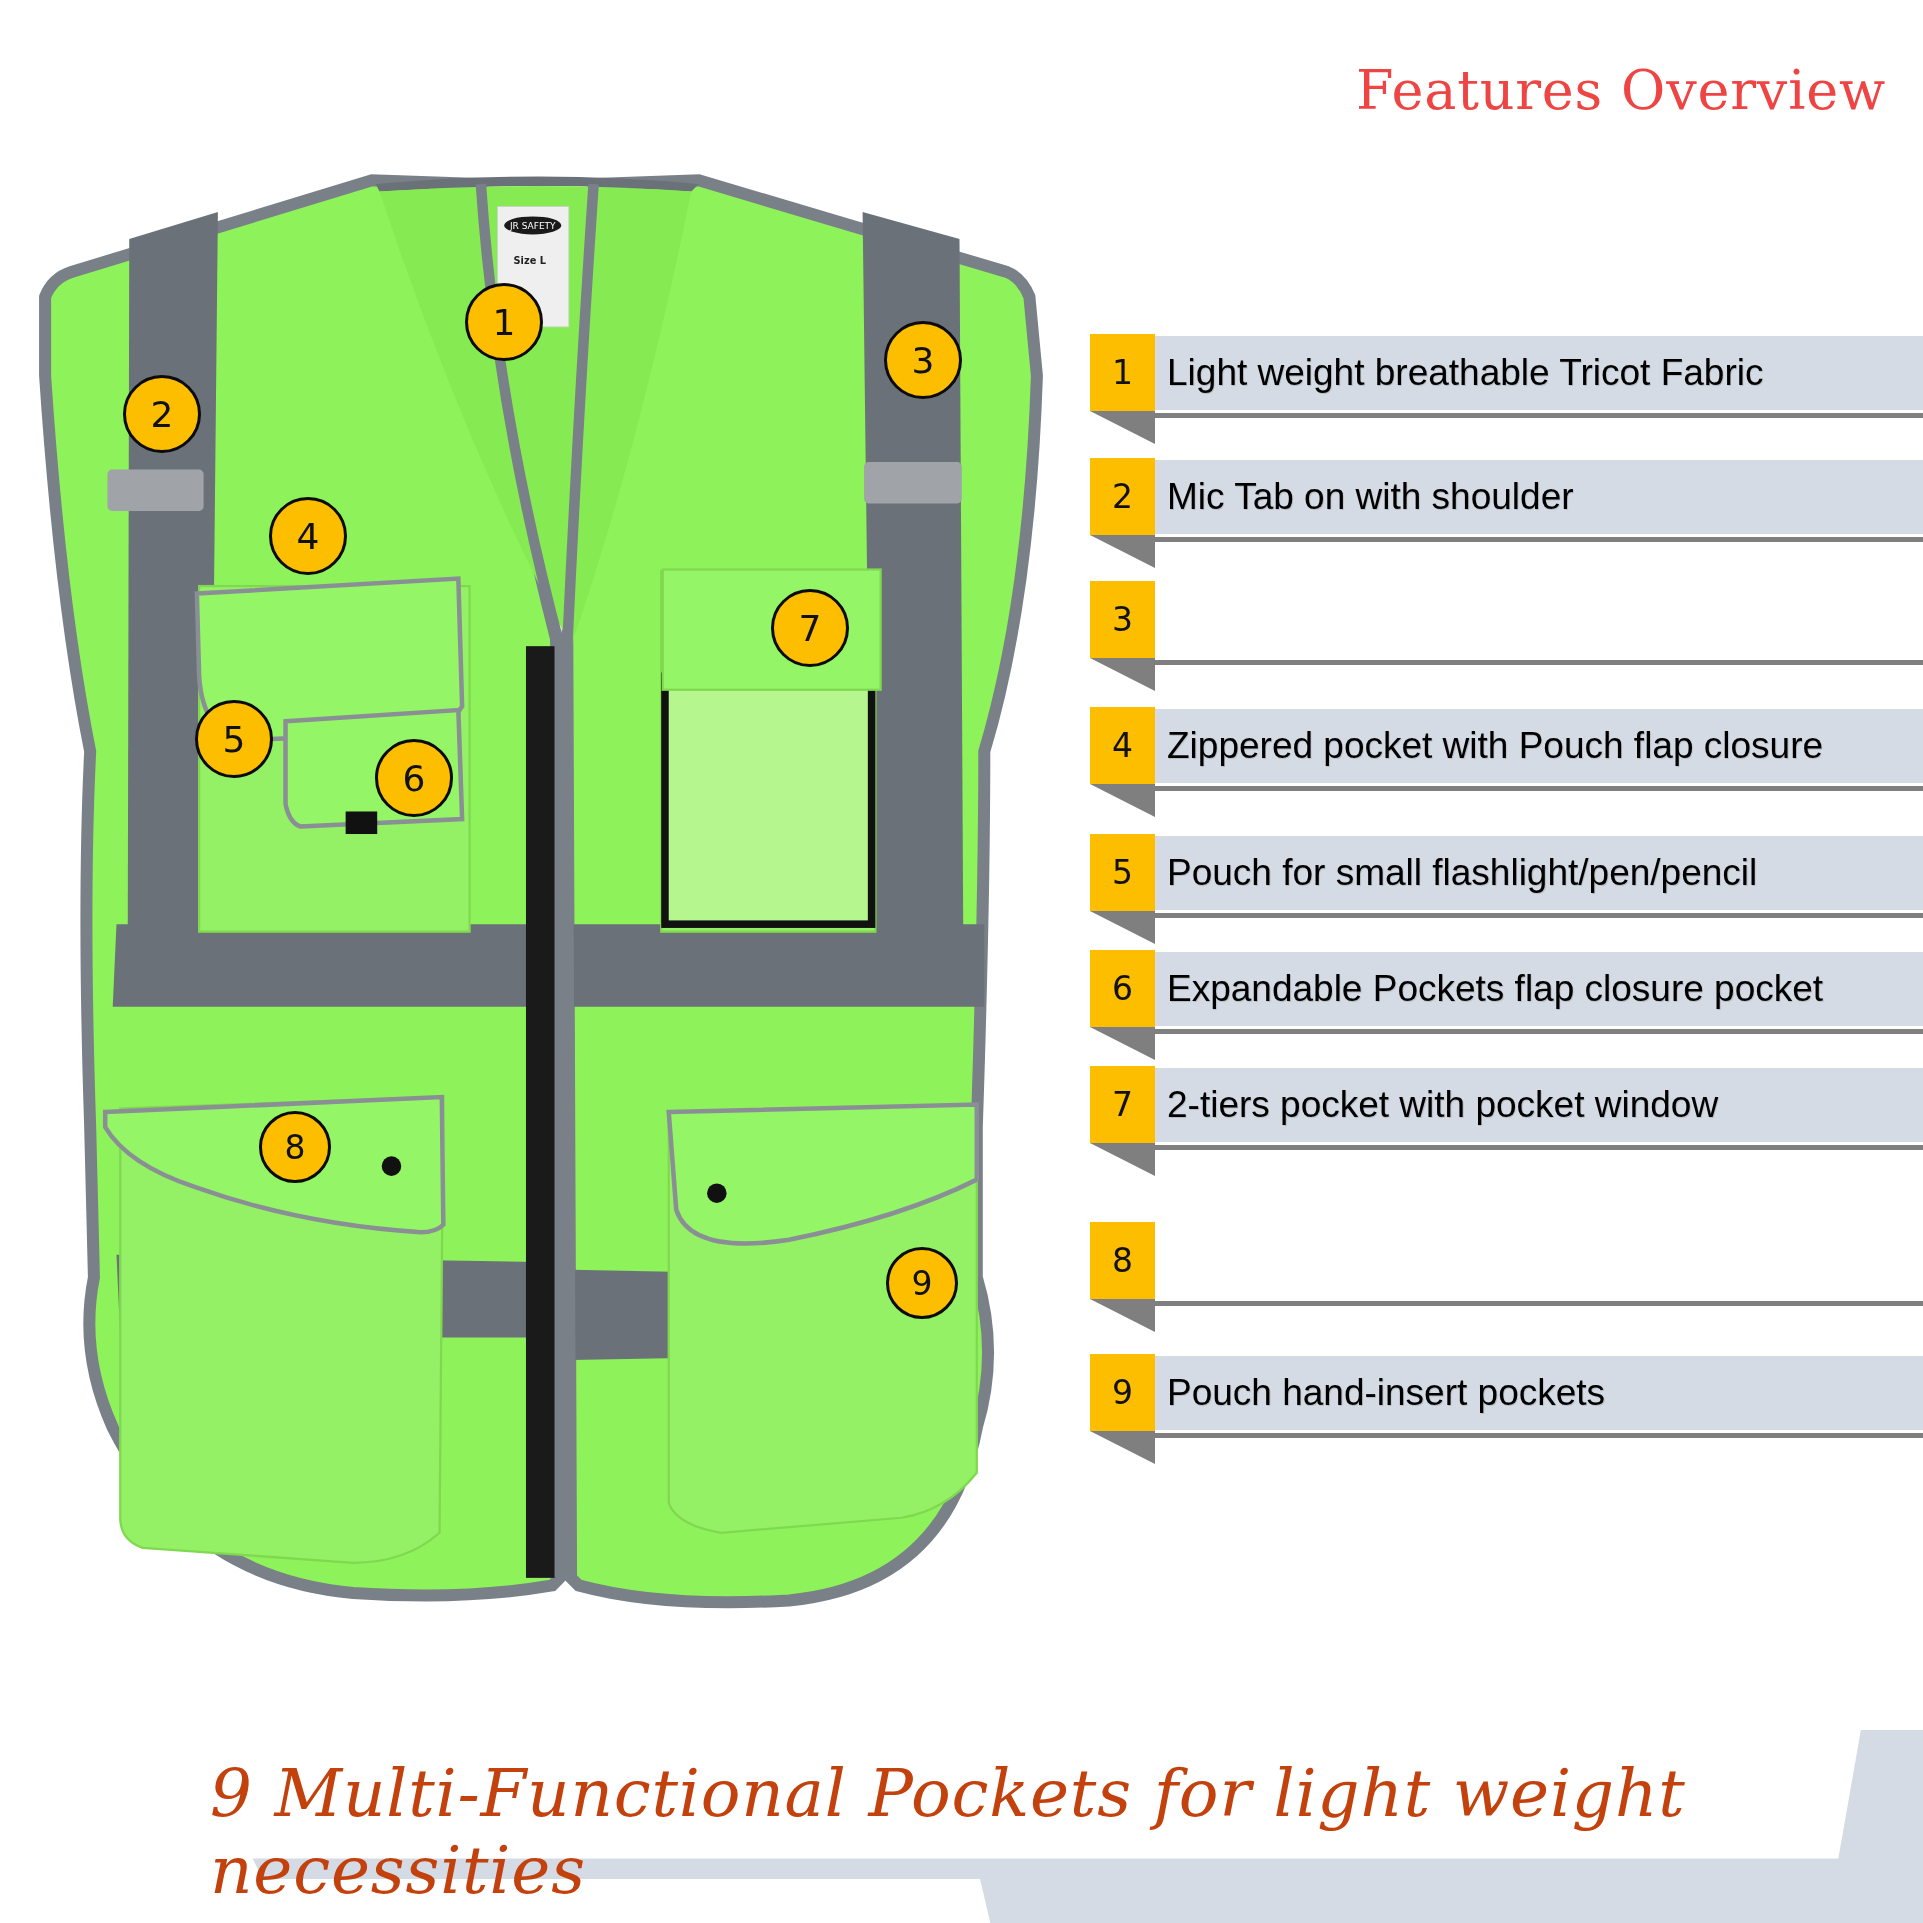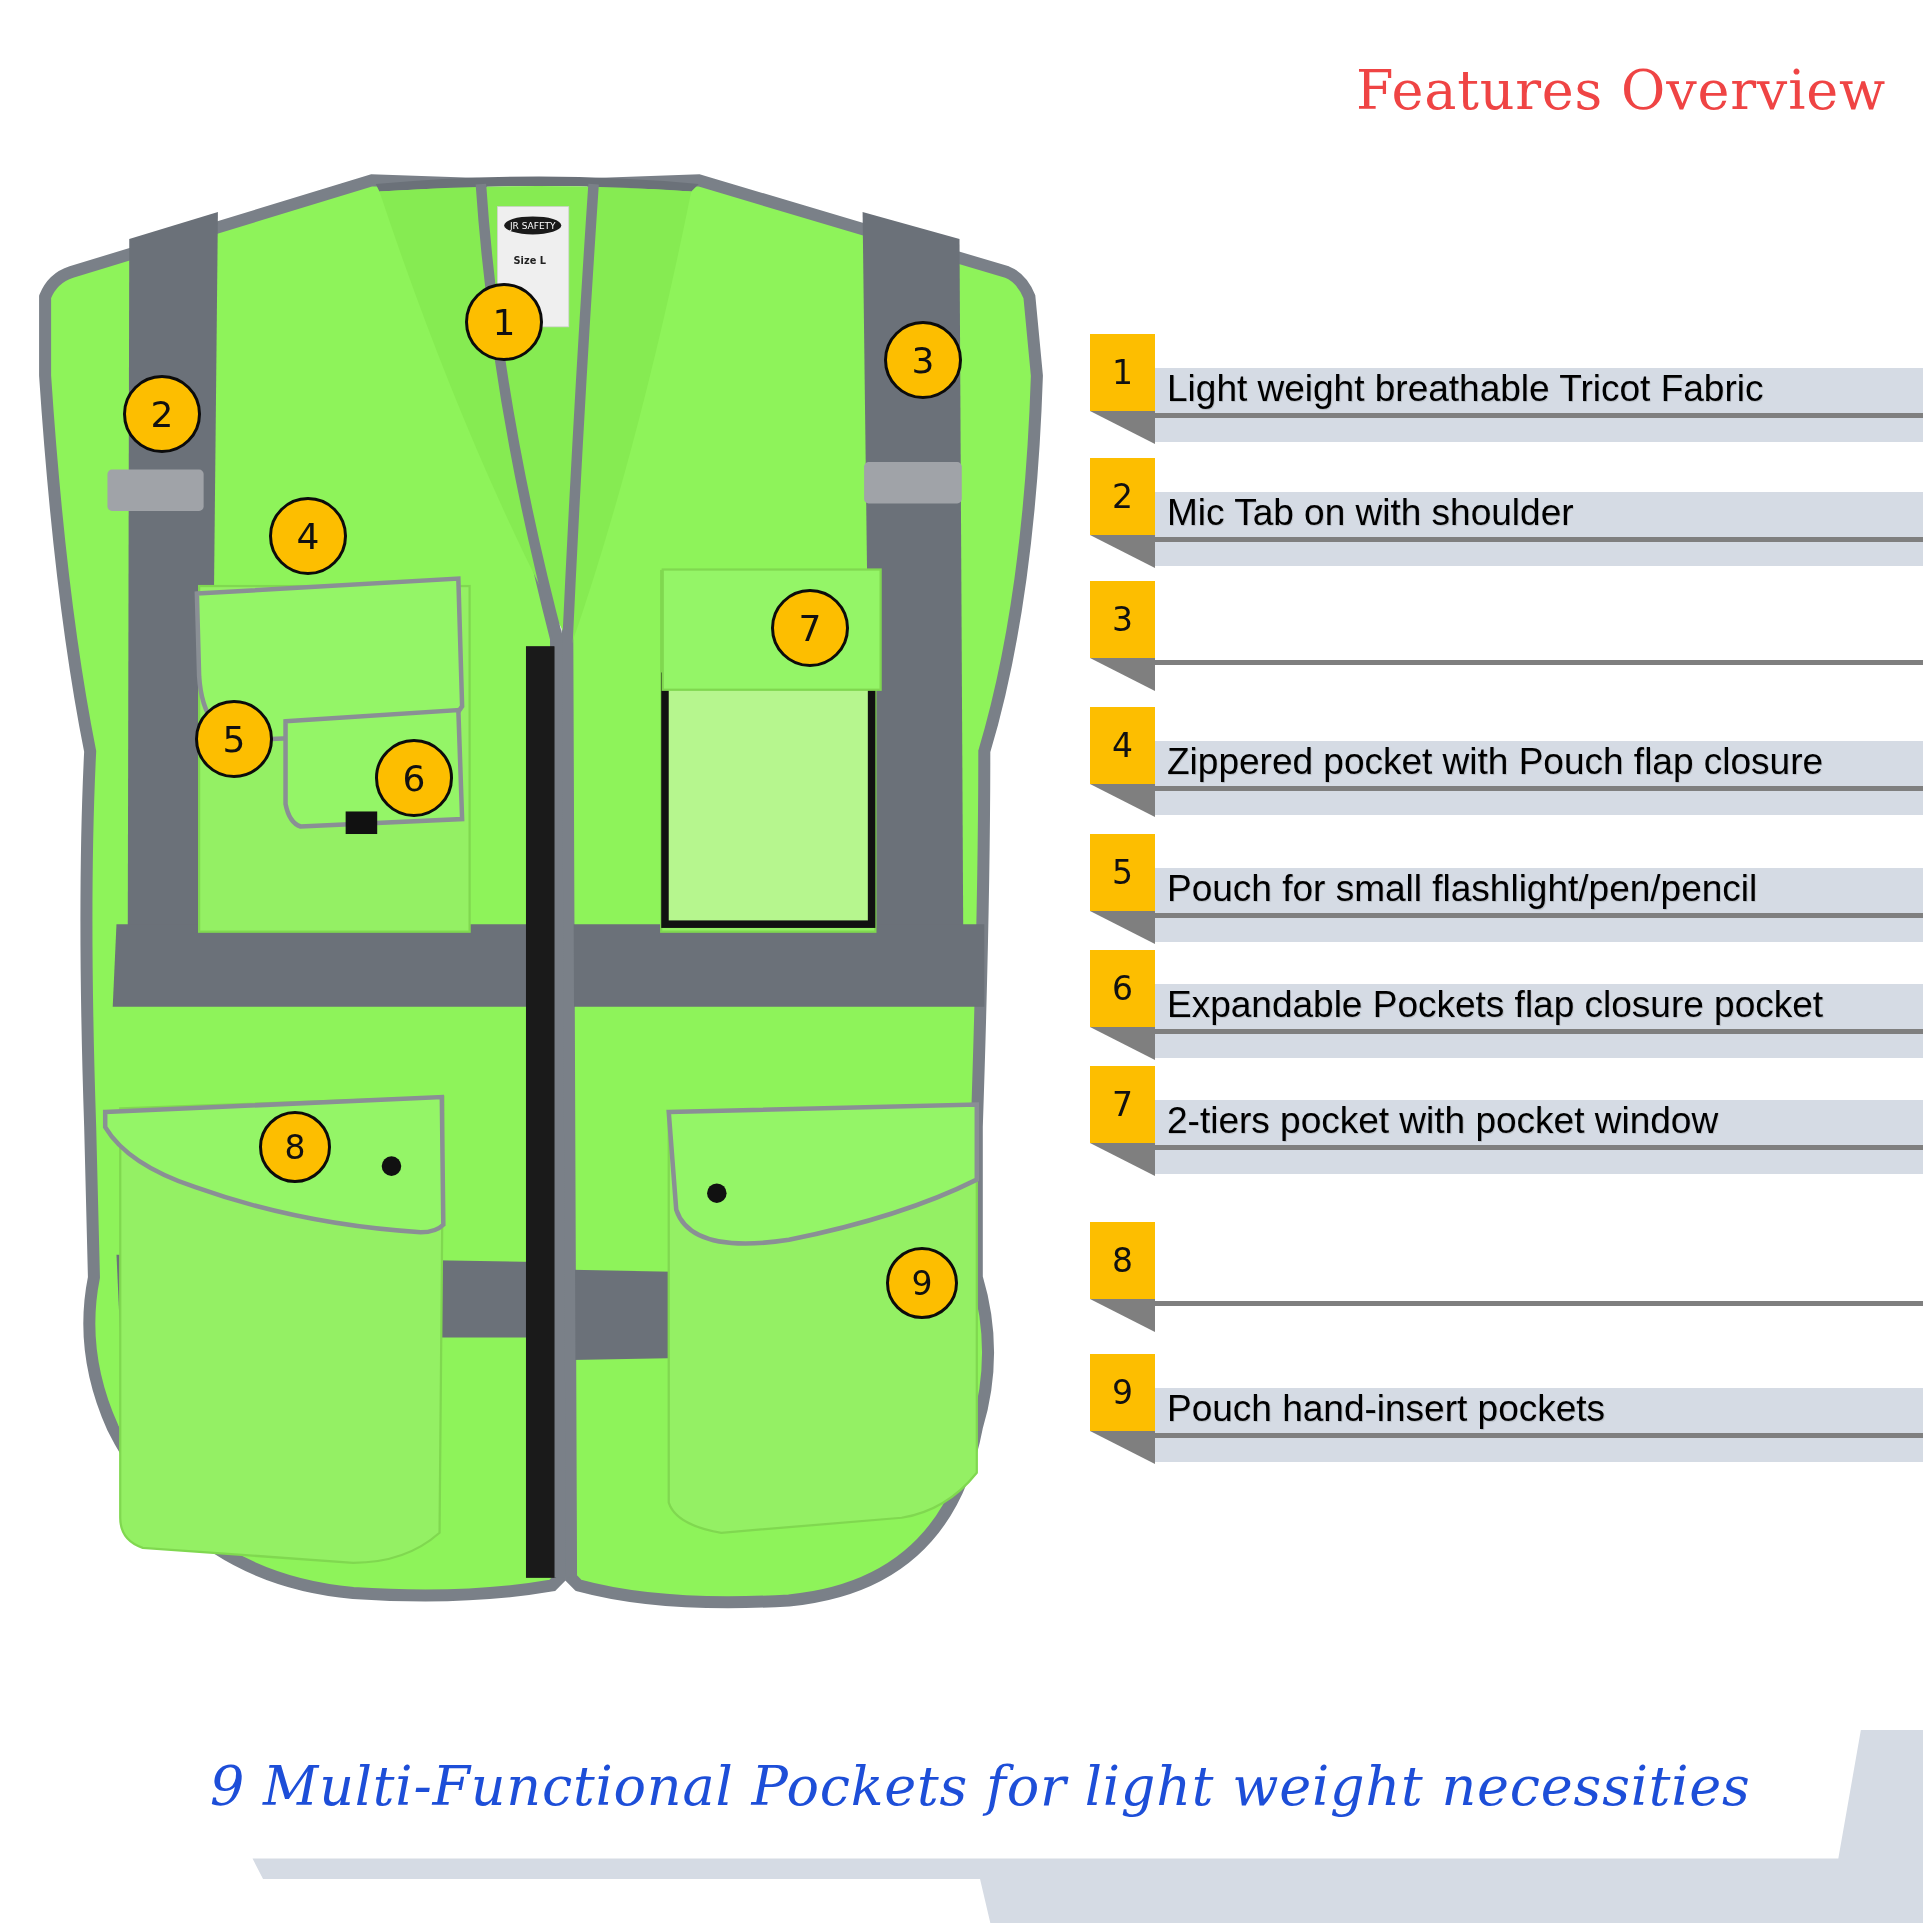--- a/index.html
+++ b/index.html
@@ -19,21 +19,21 @@
   .feature { position: absolute; left: 1090px; width: 834px; height: 113px; pointer-events: auto; }
   .feature .num {
     position: absolute; left: 0; top: 0; width: 65px; height: 77px;
     background: #fdbe00; color: #111; font-size: 33px;
     display: flex; align-items: center; justify-content: center;
     font-family: "DejaVu Sans", sans-serif;
   }
   .feature .bar {
     position: absolute; left: 65px; right: 0; top: 1.5px; height: 74px;
     background: #d5dbe4;
-    display: flex;  margin-top: 32px;
+    display: flex; align-items: center;
   }
   .feature .label {
     padding-left: 12px; font-size: 37px; color: #000;
     font-family: "Liberation Sans", sans-serif;
     text-shadow: 0.8px 0.8px 0.8px rgba(0,0,0,0.15);
   }
   .feature .rule {
     position: absolute; left: 65px; right: 0; top: 79px; height: 5.3px; background: #7f7f7f;
   }
   .feature .flag {
@@ -46,21 +46,21 @@
     position: absolute; width: 78px; height: 78px; border-radius: 50%;
     background: #fdbe00; border: 3px solid #0b0b0b; box-sizing: border-box;
     display: flex; align-items: center; justify-content: center;
     font-size: 36px; color: #111; font-family: "DejaVu Sans", sans-serif;
   }
   .marker.small { width: 72px; height: 72px; font-size: 33px; }
 
   .banner-shape { position: absolute; left: 0; top: 0; width: 1924px; height: 1924px; }
   .tagline {
     position: absolute; left: 210px; top: 1755px;
-    font-family: "DejaVu Serif", serif; font-style: italic; font-size: 54px; color: #1d4ed8;
+    font-family: "DejaVu Serif", serif; font-style: italic; font-size: 66px; color: #c2410c;
     letter-spacing: 0.8px;
   }
 </style>
 </head>
 <body>
 
 <div class="title">Features Overview</div>
 
 <svg class="vest" viewBox="0 0 1440 2200" width="1082" height="1653">
 

